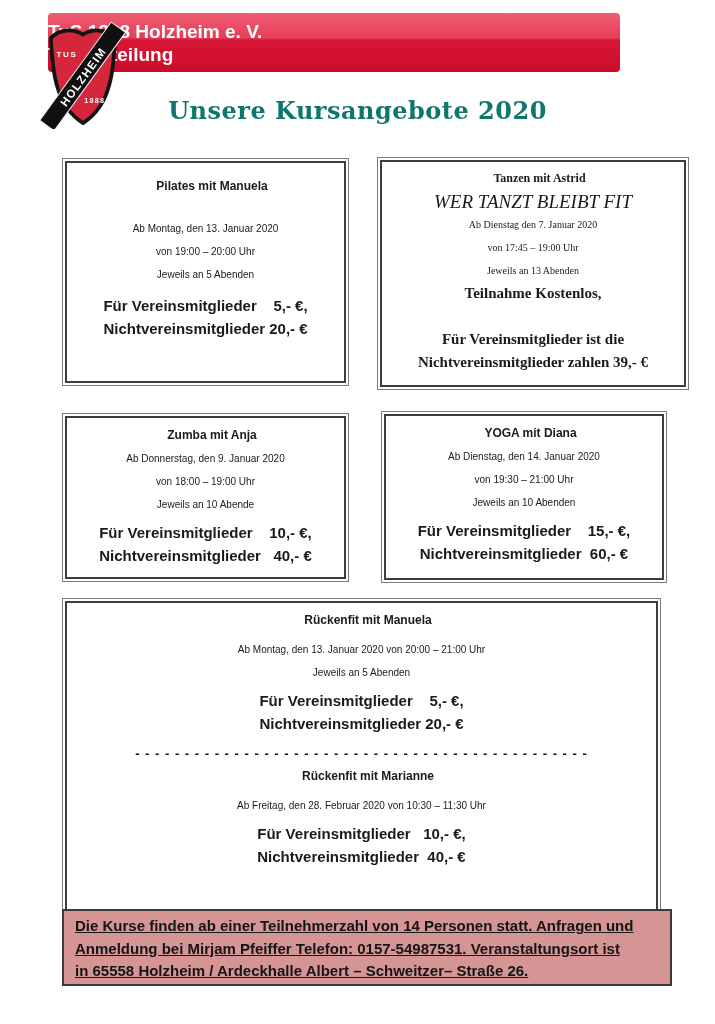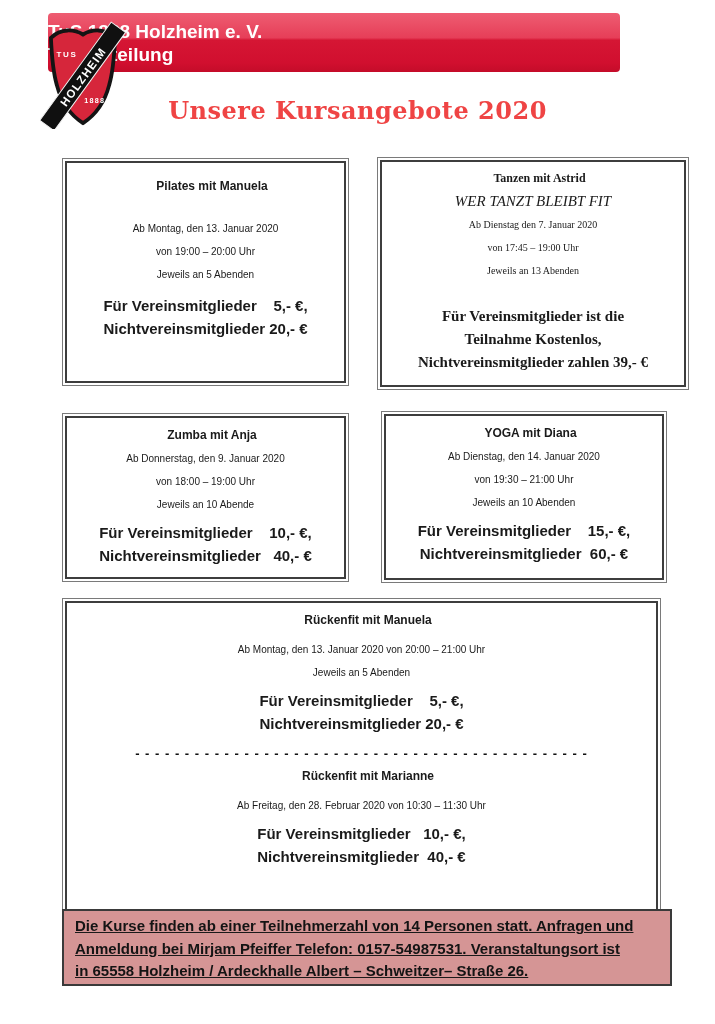--- a/index.html
+++ b/index.html
@@ -15,39 +15,39 @@
     display:flex;flex-direction:column;justify-content:center;align-items:flex-start;
     color:#ffffff;font-weight:bold;font-size:19px;line-height:23px;text-align:center;
     z-index:1;
   }
   .logo{position:absolute;left:40px;top:13px;width:86px;height:108px;z-index:2;margin-top:8px;}
   .logo svg{width:100%;height:100%;}
   
   .page-title{
     position:absolute;left:0;top:96px;width:100%;text-align:center;
     font-family:"DejaVu Serif", serif;font-weight:bold;font-size:24px;
-    letter-spacing:0.5px;color:#ef4444;
+    letter-spacing:0.5px;color:#0f766e;
   }
   
   .card{
     position:absolute;background:#fff;border:1px solid #7a7a7a;padding:2px;
     box-sizing:border-box;
   }
   .card-inner{
     border:2px solid #3d3d3d;width:100%;height:100%;box-sizing:border-box;
     text-align:center;line-height:23px;overflow:hidden;
   }
   .card-pilates{left:62px;top:158px;width:287px;height:228px;}
   .card-tanzen {left:377px;top:157px;width:312px;height:233px;font-family:Liberation Serif, serif;}
   .card-zumba  {left:62px;top:413px;width:287px;height:169px;}
   .card-yoga   {left:381px;top:411px;width:286px;height:172px;}
   .card-wide   {left:62px;top:598px;width:599px;height:373px;}
   .t-title{font-weight:bold;font-size:12px;padding-left:13px;}
   .t-line{font-size:10px;}
-  .t-italic{font-size:15px;font-style:italic;}
+  .t-italic{font-size:19px;font-style:italic;}
   .t-price{font-weight:bold;font-size:15px;white-space:pre;}
   .mt-title1{margin-top:12px;}
   .mt-gap19{margin-top:19px;}
   .mt-gap8{margin-top:8px;}
   .mt-gap5{margin-top:5px;}
   .mt-gap6{margin-top:6px;}
   .mt-gap23{margin-top:23px;}
   .mt-small{margin-top:5px;}
   .divider{
     font-weight:bold;font-size:13px;letter-spacing:1px;white-space:nowrap;
@@ -96,22 +96,22 @@
     </div>
   </div>
 
   <div class="card card-tanzen">
     <div class="card-inner">
       <div class="t-title mt-gap5">Tanzen mit Astrid</div>
       <div class="t-italic">WER TANZT BLEIBT FIT</div>
       <div class="t-line">Ab Dienstag den 7. Januar 2020</div>
       <div class="t-line">von 17:45 – 19:00 Uhr</div>
       <div class="t-line">Jeweils an 13 Abenden</div>
+      <div class="t-price">Teilnahme Kostenlos,</div>
       <div class="t-price mt-gap23">Für Vereinsmitglieder ist die</div>
-      <div class="t-price">Teilnahme Kostenlos,</div>
       <div class="t-price">Nichtvereinsmitglieder zahlen 39,- €</div>
     </div>
   </div>
 
   <div class="card card-zumba">
     <div class="card-inner">
       <div class="t-title mt-gap6">Zumba mit Anja</div>
       <div class="t-line">Ab Donnerstag, den 9. Januar 2020</div>
       <div class="t-line">von 18:00 – 19:00 Uhr</div>
       <div class="t-line">Jeweils an 10 Abende</div>

